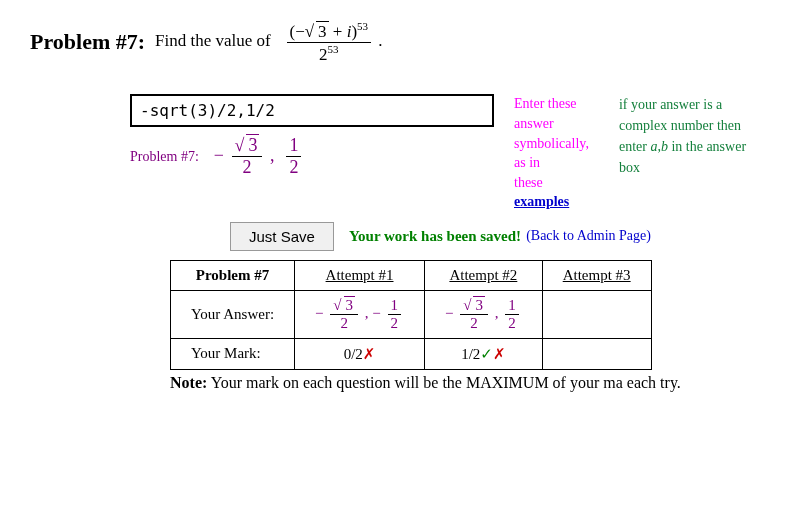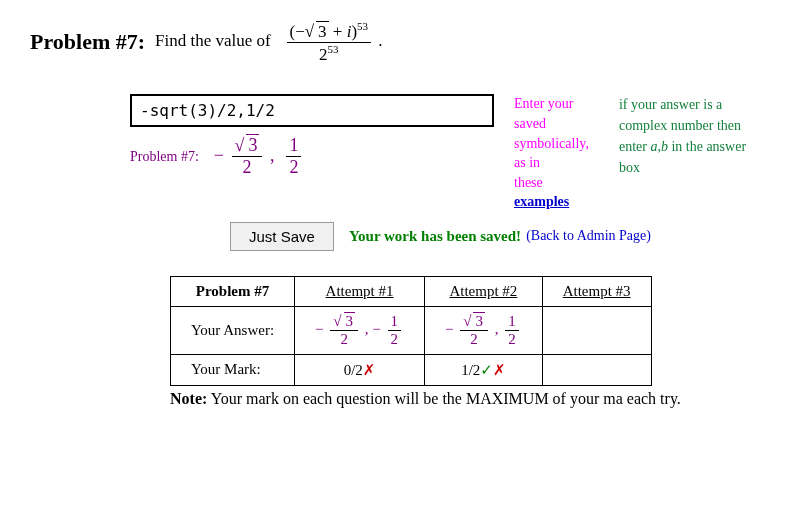--- a/index.html
+++ b/index.html
@@ -86,21 +86,21 @@
       margin-left: 30px;
       font-size: 14px;
       color: #15803d;
       max-width: 160px;
       line-height: 1.5;
     }
     .save-row {
       display: flex;
       align-items: center;
       margin-left: 200px;
-      margin-bottom: 25px;
+      margin-bottom: 9px;
     }
     .save-button {
       padding: 5px 18px;
       font-size: 15px;
       border: 1px solid #999;
       background: #f0f0f0;
       cursor: pointer;
       margin-right: 15px;
     }
     .saved-msg {
@@ -187,21 +187,21 @@
         ,&nbsp;
         <span class="fraction">
           <span class="numer">1</span>
           <span class="denom">2</span>
         </span>
       </span>
     </div>
   </div>
 
   <div class="hint-box">
-    <span>Enter your saved</span>
+    <span>Enter these answer</span>
     <br>
     <span>symbolically, as in</span>
     <br>
     <span>these</span>
     <span class="examples-link">examples</span>
   </div>
 
   <div class="if-answer-box">
     <span>if your answer is a complex number then enter <i>a</i>,<i>b</i> in the answer box</span>
   </div>

